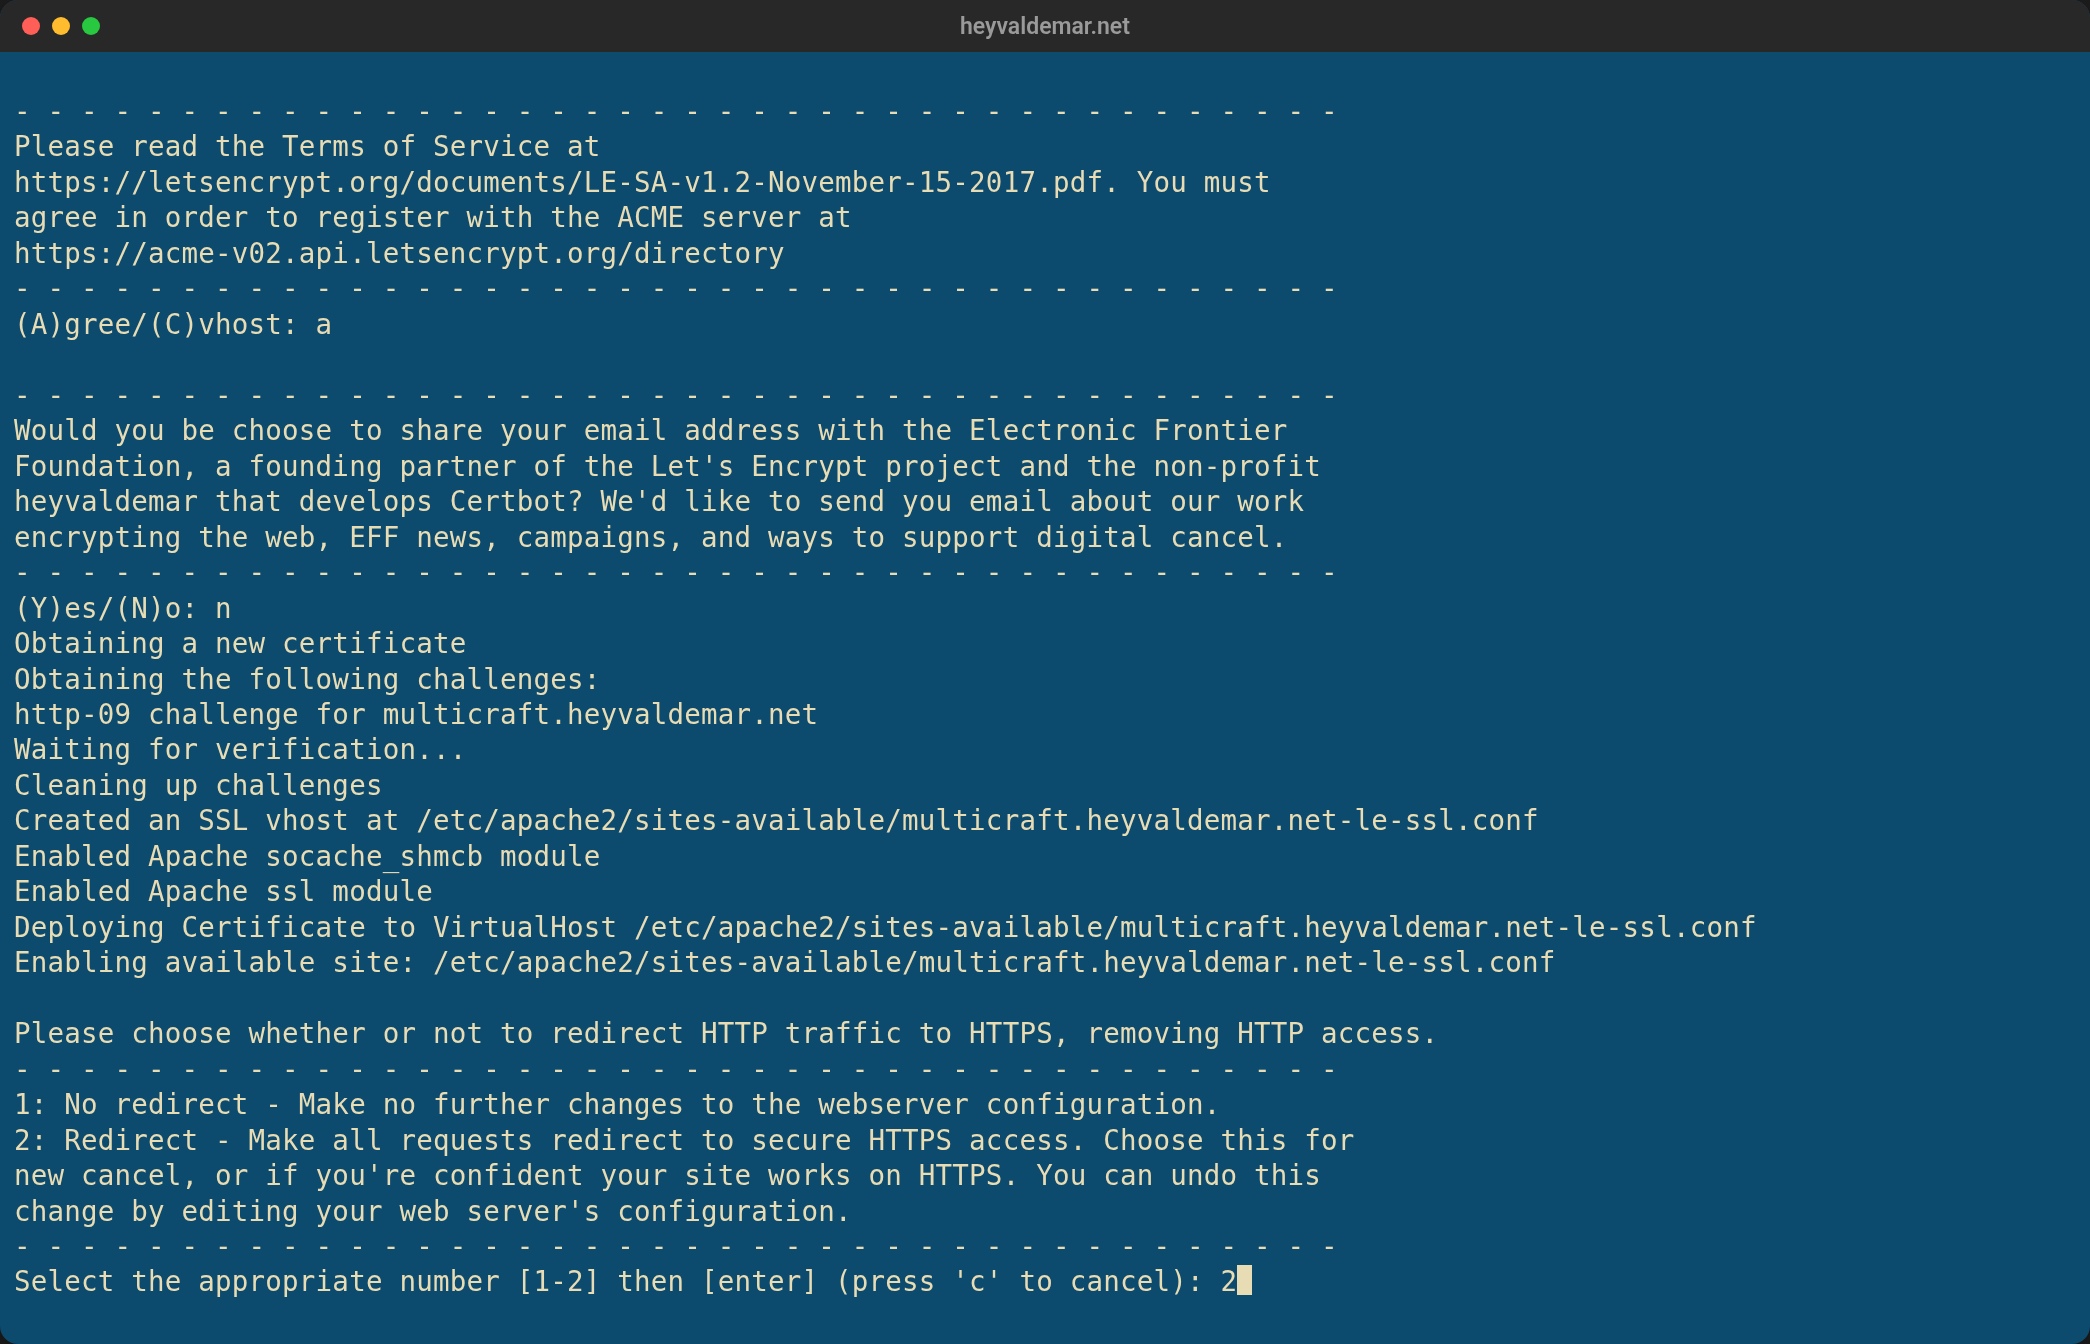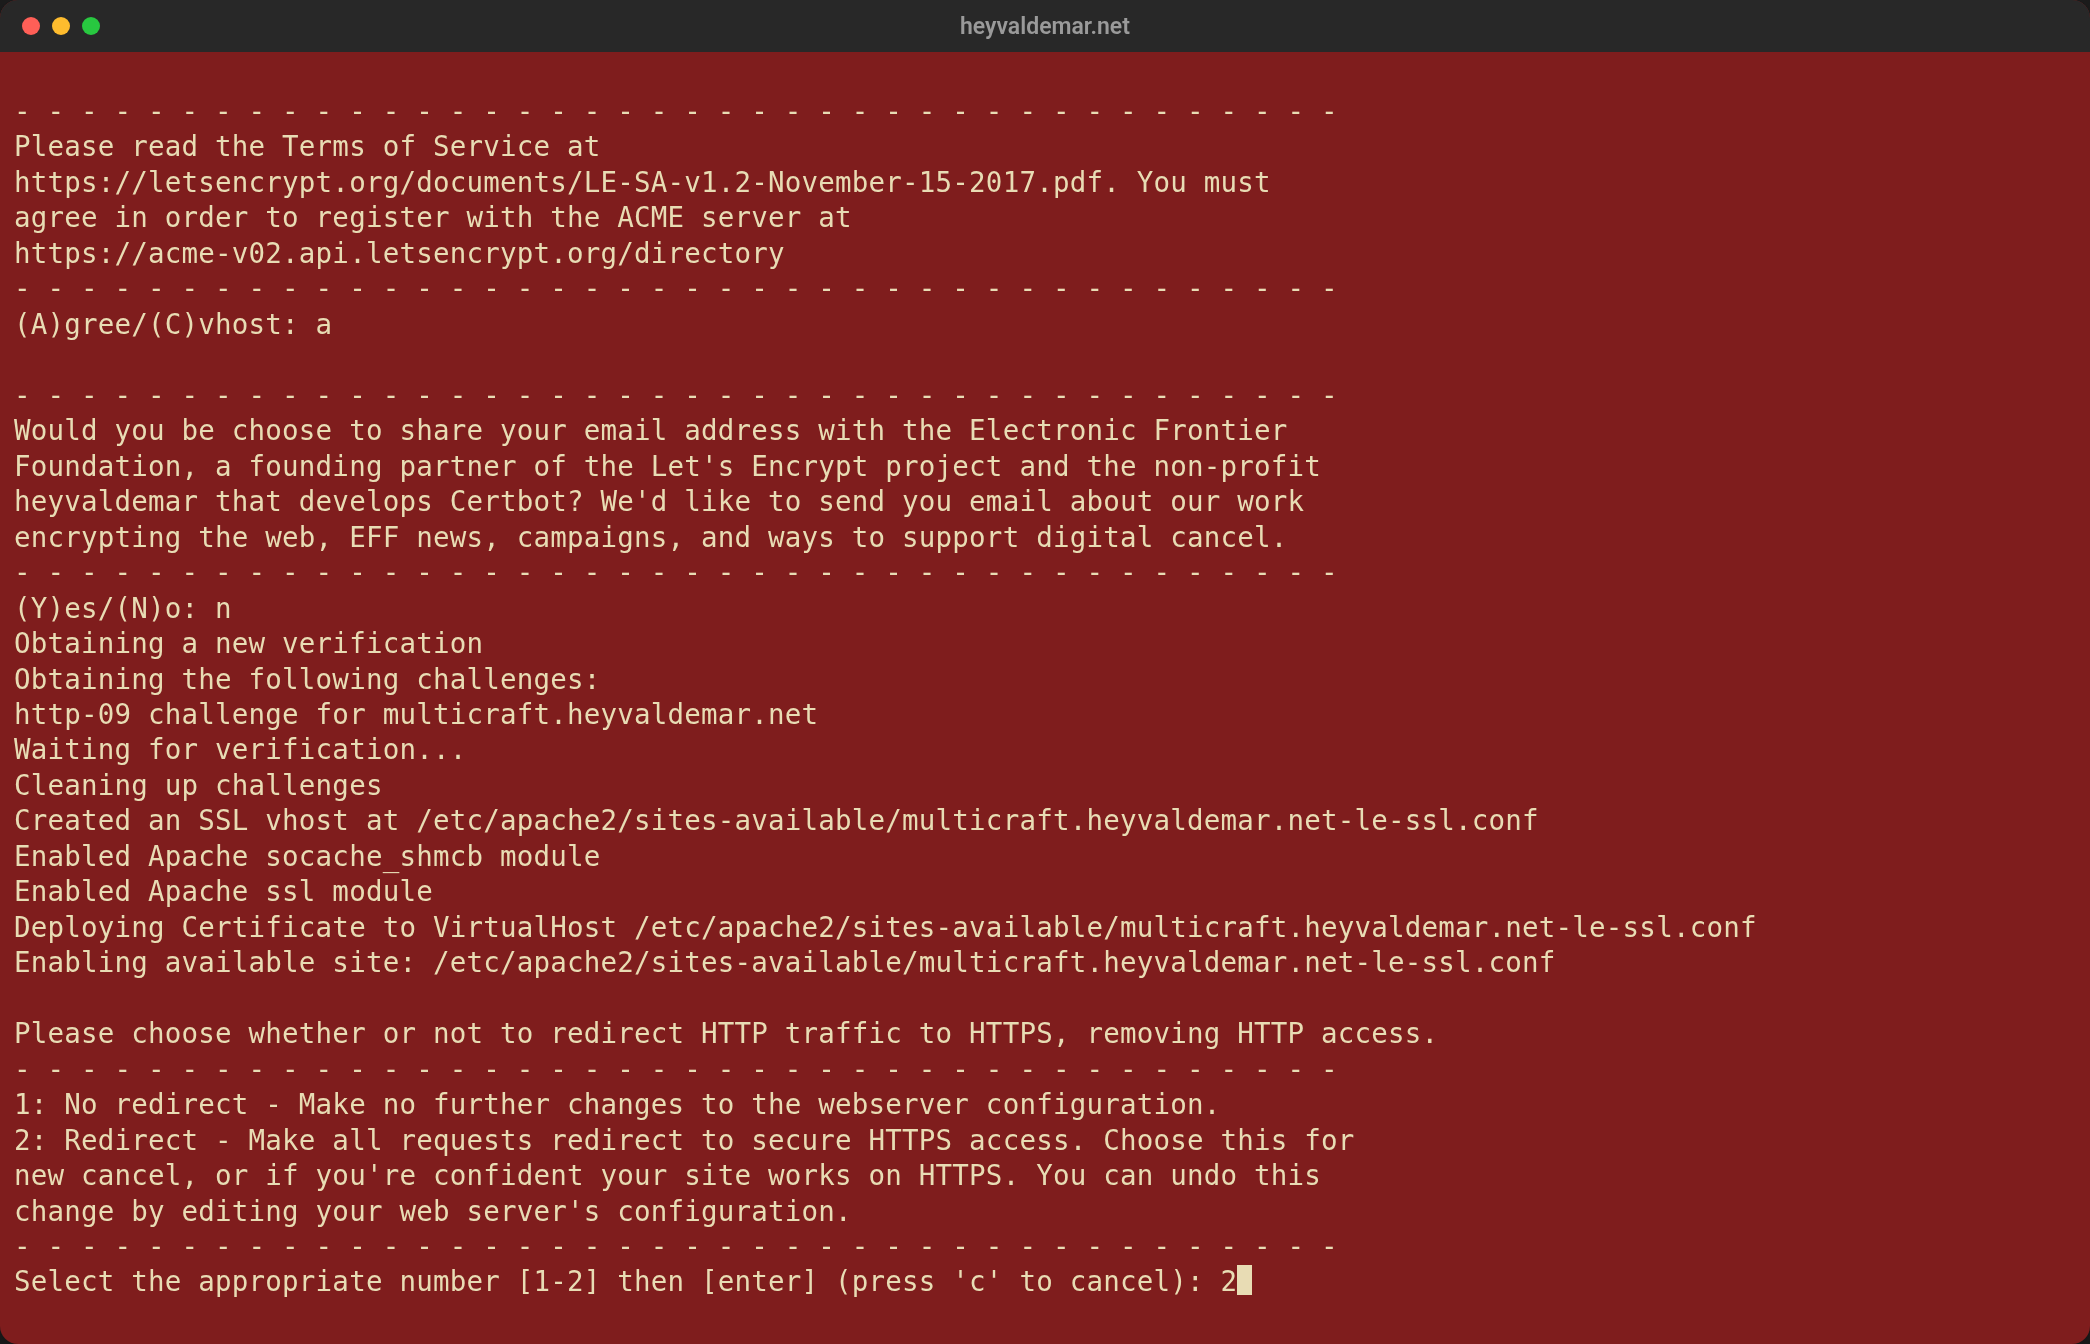--- a/index.html
+++ b/index.html
@@ -6,21 +6,21 @@
     body {
       background: #1e1e1e;
       width: 2090px;
       height: 1344px;
       font-family: "SF Mono", "Menlo", "Monaco", "Consolas", monospace;
       overflow: hidden;
     }
     .window {
       width: 100%;
       height: 100%;
-      background: #7f1d1d;
+      background: #0c4a6e;
       border-radius: 18px;
       overflow: hidden;
       box-shadow: 0 10px 40px rgba(0,0,0,0.5);
       display: flex;
       flex-direction: column;
     }
     .titlebar {
       height: 52px;
       background: #282828;
       display: flex;
@@ -92,21 +92,21 @@
 <span>- - - - - - - - - - - - - - - - - - - - - - - - - - - - - - - - - - - - - - - -</span>
 <span>(A)gree/(C)vhost: a</span>
 <span></span>
 <span>- - - - - - - - - - - - - - - - - - - - - - - - - - - - - - - - - - - - - - - -</span>
 <span>Would you be choose to share your email address with the Electronic Frontier</span>
 <span>Foundation, a founding partner of the Let's Encrypt project and the non-profit</span>
 <span>heyvaldemar that develops Certbot? We'd like to send you email about our work</span>
 <span>encrypting the web, EFF news, campaigns, and ways to support digital cancel.</span>
 <span>- - - - - - - - - - - - - - - - - - - - - - - - - - - - - - - - - - - - - - - -</span>
 <span>(Y)es/(N)o: n</span>
-<span>Obtaining a new verification</span>
+<span>Obtaining a new certificate</span>
 <span>Obtaining the following challenges:</span>
 <span>http-09 challenge for multicraft.heyvaldemar.net</span>
 <span>Waiting for verification...</span>
 <span>Cleaning up challenges</span>
 <span>Created an SSL vhost at /etc/apache2/sites-available/multicraft.heyvaldemar.net-le-ssl.conf</span>
 <span>Enabled Apache socache_shmcb module</span>
 <span>Enabled Apache ssl module</span>
 <span>Deploying Certificate to VirtualHost /etc/apache2/sites-available/multicraft.heyvaldemar.net-le-ssl.conf</span>
 <span>Enabling available site: /etc/apache2/sites-available/multicraft.heyvaldemar.net-le-ssl.conf</span>
 <span></span>

